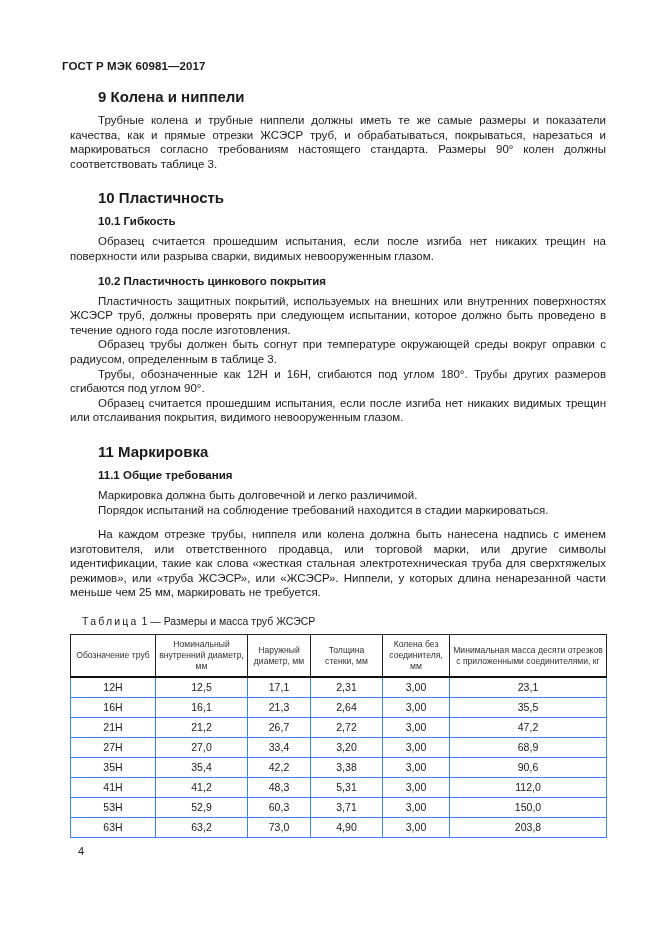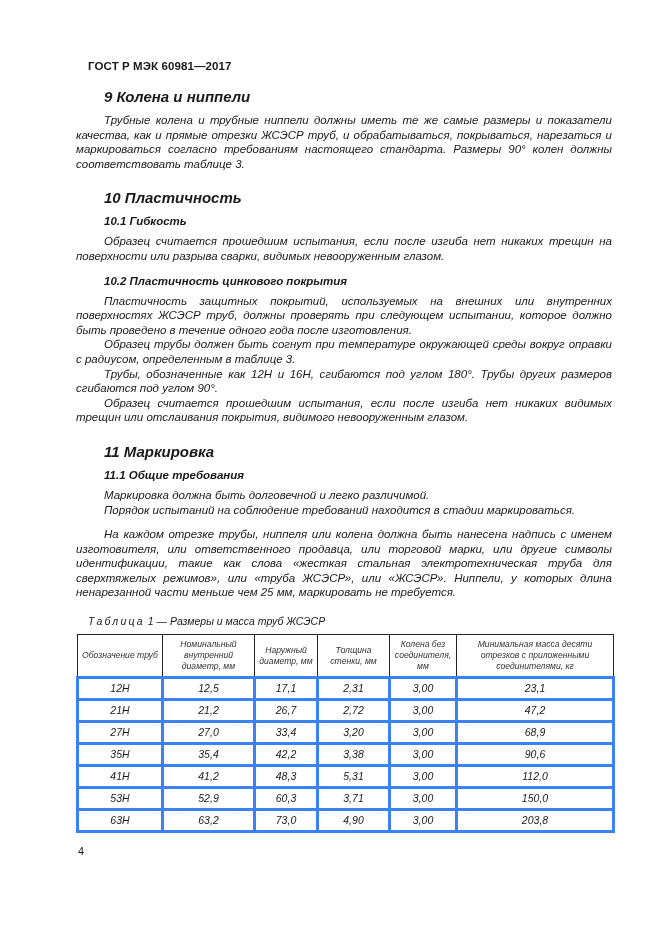--- a/index.html
+++ b/index.html
@@ -1,24 +1,24 @@
 <!DOCTYPE html>
 <html><head>
   <meta charset="utf-8">
   <style>
     html, body { margin: 0; padding: 0; background: #ffffff; }
     body {
       width: 661px; height: 935px; position: relative; overflow: hidden;
       font-family: "Liberation Sans", sans-serif; color: #1a1a1a;
     }
     .page-header {
-      position: absolute; left: 88px; top: 60px;
+      position: absolute; left: 62px; top: 60px;
       font-size: 11.5px; font-weight: bold; letter-spacing: 0.1px;
     }
-    .content { position: absolute; left: 76px; top: 88px; width: 536px; font-style: italic; }
+    .content { position: absolute; left: 70px; top: 88px; width: 536px; }
     h2 {
       font-size: 15px; font-weight: bold; margin: 0 0 7px 0; padding-left: 28px;
       line-height: 18px;
     }
     h3 {
       font-size: 11.5px; font-weight: bold; margin: 0 0 5px 0; padding-left: 28px;
       line-height: 15px;
     }
     p {
       font-size: 11.5px; line-height: 14.6px; margin: 0; text-align: justify;
@@ -34,21 +34,21 @@
     table {
       border-collapse: collapse; width: 536px; font-size: 10.5px;
       table-layout: fixed;
     }
     th {
       font-weight: normal; font-size: 8.6px; line-height: 11px; color: #333;
       border: 1px solid #222; border-bottom: 2px solid #111;
       padding: 4px 3px; height: 31px; text-align: center; vertical-align: middle;
     }
     td {
-      border: 3px solid #3b82f6; text-align: center; height: 19px;
+      border: 1px solid #3b82f6; text-align: center; height: 19px;
       padding: 0; line-height: 19px; font-size: 10.5px;
     }
     table { border: 1px solid #222; }
     .page-number {
       position: absolute; left: 78px; top: 845px; font-size: 11px;
     }
   </style>
 </head>
 <body>
 
@@ -114,20 +114,28 @@
     <tbody id="table-body">
         <tr>
           <td>12Н</td>
           <td>12,5</td>
           <td>17,1</td>
           <td>2,31</td>
           <td>3,00</td>
           <td>23,1</td>
         </tr>
         <tr>
+          <td>16Н</td>
+          <td>16,1</td>
+          <td>21,3</td>
+          <td>2,64</td>
+          <td>3,00</td>
+          <td>35,5</td>
+        </tr>
+        <tr>
           <td>21Н</td>
           <td>21,2</td>
           <td>26,7</td>
           <td>2,72</td>
           <td>3,00</td>
           <td>47,2</td>
         </tr>
         <tr>
           <td>27Н</td>
           <td>27,0</td>

